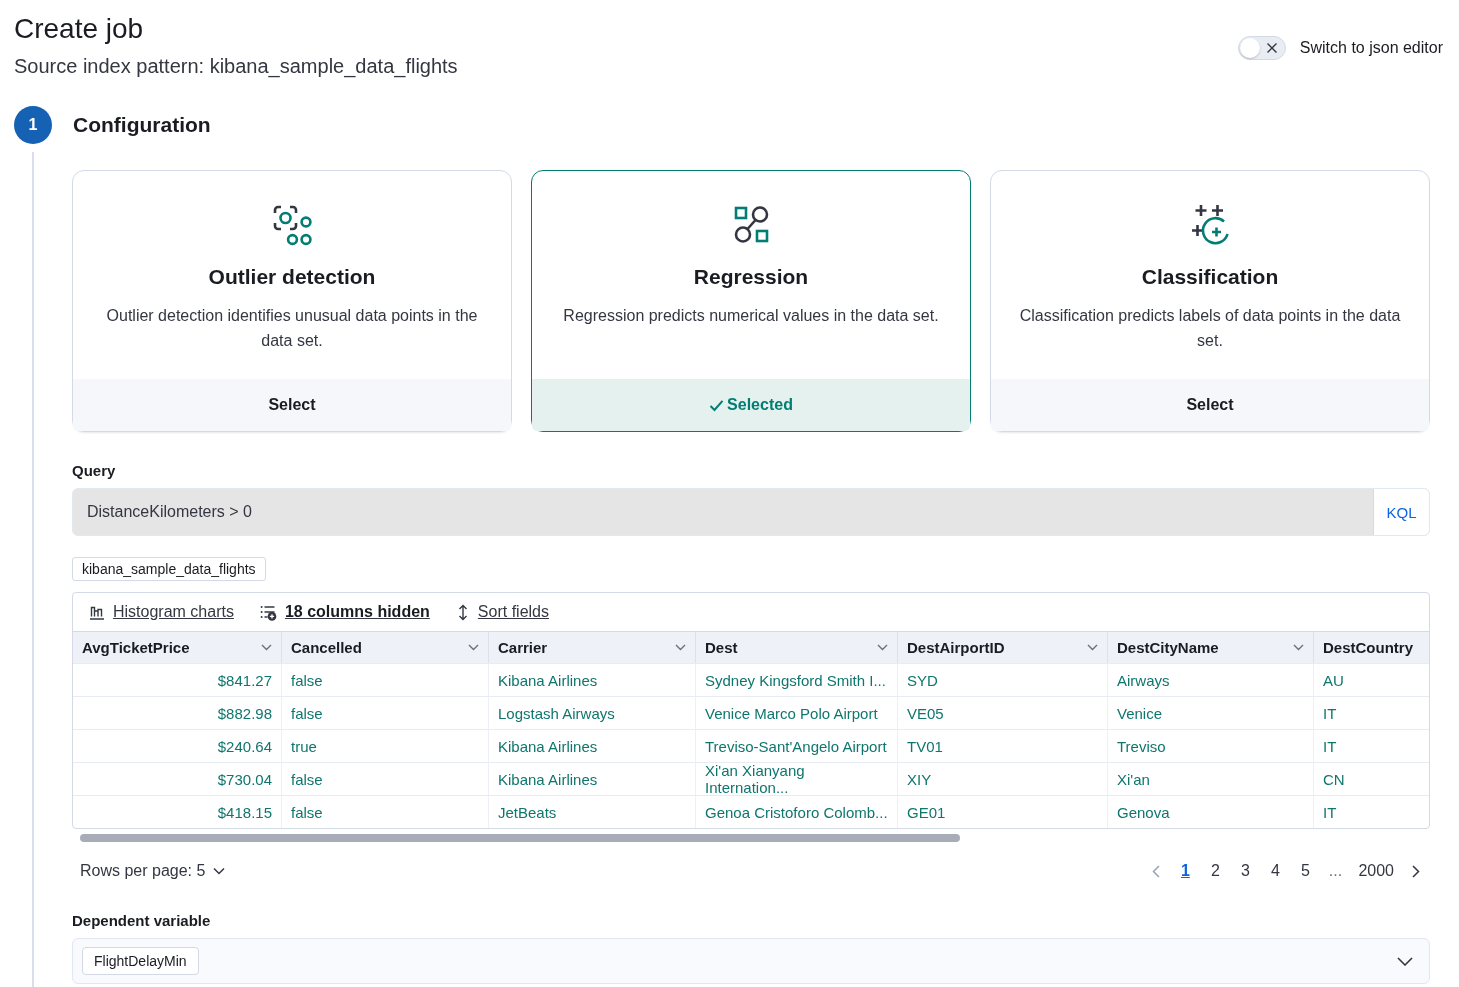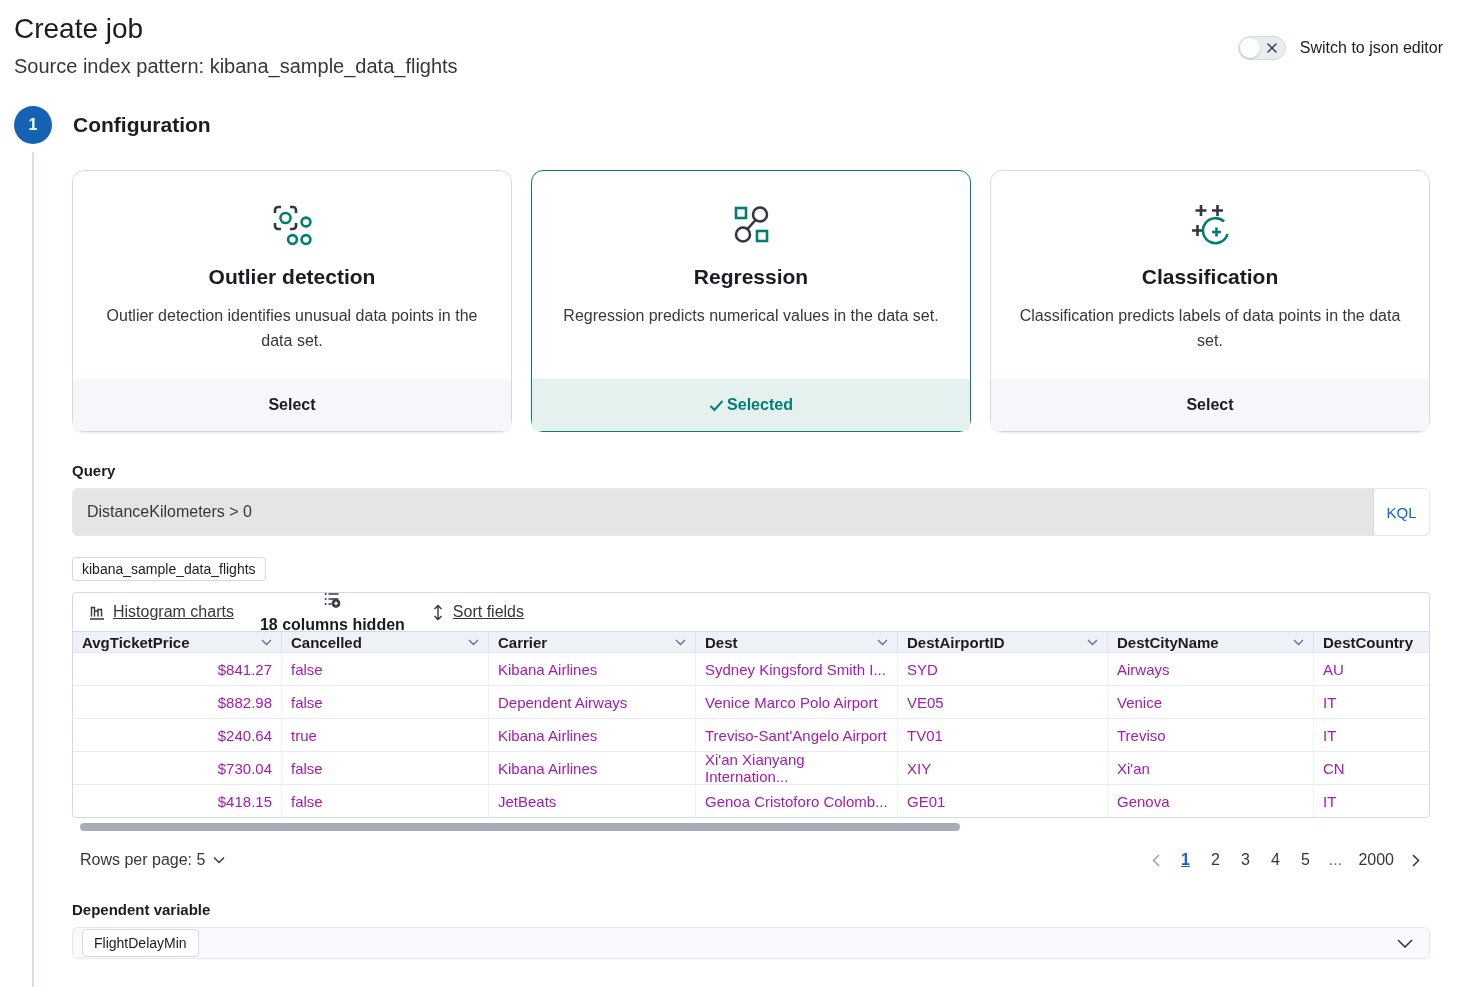--- a/index.html
+++ b/index.html
@@ -40,38 +40,38 @@
   .field-label { font-size:15px; font-weight:700; color:#1a1c21; margin-bottom:9px; }
   .query-bar { height:48px; display:flex; border:1px solid #e2e8f0; border-radius:6px; background:#e5e5e5; overflow:hidden; }
   .query-input { flex:1; display:flex; align-items:center; padding:0 14px; font-size:16px; color:#343741; }
   .kql-btn { width:56px; background:#fff; border-left:1px solid #d3dae6; display:flex; align-items:center; justify-content:center; font-size:15px; font-weight:500; color:#0b64dd; cursor:pointer; }
   
   .index-badge { display:inline-block; margin-top:21px; padding:3px 9px; border:1px solid #d3dae6; border-radius:3px; background:#fff; font-size:14px; color:#1a1c21; }
   
   .table-wrap { margin-top:11px; border:1px solid #d3dae6; border-radius:4px; overflow:hidden; }
   .table-toolbar { display:flex; align-items:center; gap:10px; height:38px; padding:0 8px;text-decoration:underline; }
   .toolbar-btn { display:flex; align-items:center; gap:8px; padding:0 8px; font-size:16px; color:#343741; cursor:pointer; background:none; border:none; font-family:inherit; }
-  .toolbar-btn.bold { font-weight:700; color:#1a1c21;flex-direction:column; }
+  .toolbar-btn.bold { font-weight:700; color:#1a1c21; }
   .grid-row { display:grid; grid-template-columns:209px 207px 207px 202px 210px 206px 210px; }
-  .th { background:#eef1f8; border-top:1px solid #d3dae6; border-right:1px solid #dde1eb; padding:6px 9px; display:flex; align-items:center; justify-content:space-between; font-size:15px; font-weight:700; color:#1a1c21; height:21px; cursor:pointer; }
-  .td { padding:0 9px; border-top:1px solid #e7ebf3; border-right:1px solid #edf0f6; font-size:15px; color:#a21caf; height:33px; display:flex; align-items:center; }
+  .th { background:#eef1f8; border-top:1px solid #d3dae6; border-right:1px solid #dde1eb; padding:6px 9px; display:flex; align-items:center; justify-content:space-between; font-size:15px; font-weight:700; color:#1a1c21; height:32px; cursor:pointer; }
+  .td { padding:0 9px; border-top:1px solid #e7ebf3; border-right:1px solid #edf0f6; font-size:15px; color:#0f766e; height:33px; display:flex; align-items:center; }
   .td.num { justify-content:flex-end; }
   
   .hscrollbar { margin:5px 0 0 8px; width:880px; height:8px; border-radius:4px; background:#a6adb9; cursor:pointer; }
   
   .pagination-row { display:flex; justify-content:space-between; align-items:center; margin-top:16px; padding:0 2px; }
   .rows-per-page { display:flex; align-items:center; gap:8px; font-size:16px; color:#343741; background:none; border:none; font-family:inherit; cursor:pointer; }
   .pages { display:flex; align-items:center; gap:4px; }
   .page-btn { min-width:26px; height:26px; display:flex; align-items:center; justify-content:center; font-size:16px; color:#343741; background:none; border:none; font-family:inherit; cursor:pointer; padding:0 6px; }
   .page-btn.current { color:#0b64dd; font-weight:700; text-decoration:underline; }
   .page-btn.ellipsis { color:#69707d; cursor:default; }
   .page-nav { background:none; border:none; padding:0 8px; cursor:pointer; display:flex; align-items:center; }
   
   .dep-section { margin-top:28px; }
-  .combo-box { height:32px; border:1px solid #e2e8f0; border-radius:6px; background:#f8fafd; display:flex; align-items:center; justify-content:space-between; padding:0 16px 0 9px; cursor:pointer; }
+  .combo-box { height:46px; border:1px solid #e2e8f0; border-radius:6px; background:#f8fafd; display:flex; align-items:center; justify-content:space-between; padding:0 16px 0 9px; cursor:pointer; }
   .combo-pill { background:#fff; border:1px solid #d3dae6; border-radius:4px; padding:5px 11px; font-size:14px; color:#1a1c21; }
 </style>
 </head>
 <body>
 
 <div class="step-line"></div>
 
 <div class="page-header">
   <div>
     <h1 class="page-title">Create job</h1>
@@ -239,21 +239,21 @@
       <div class="td">false</div>
       <div class="td">Kibana Airlines</div>
       <div class="td">Sydney Kingsford Smith I...</div>
       <div class="td">SYD</div>
       <div class="td">Airways</div>
       <div class="td">AU</div>
     </div>
     <div class="grid-row">
       <div class="td num">$882.98</div>
       <div class="td">false</div>
-      <div class="td">Dependent Airways</div>
+      <div class="td">Logstash Airways</div>
       <div class="td">Venice Marco Polo Airport</div>
       <div class="td">VE05</div>
       <div class="td">Venice</div>
       <div class="td">IT</div>
     </div>
     <div class="grid-row">
       <div class="td num">$240.64</div>
       <div class="td">true</div>
       <div class="td">Kibana Airlines</div>
       <div class="td">Treviso-Sant'Angelo Airport</div>

